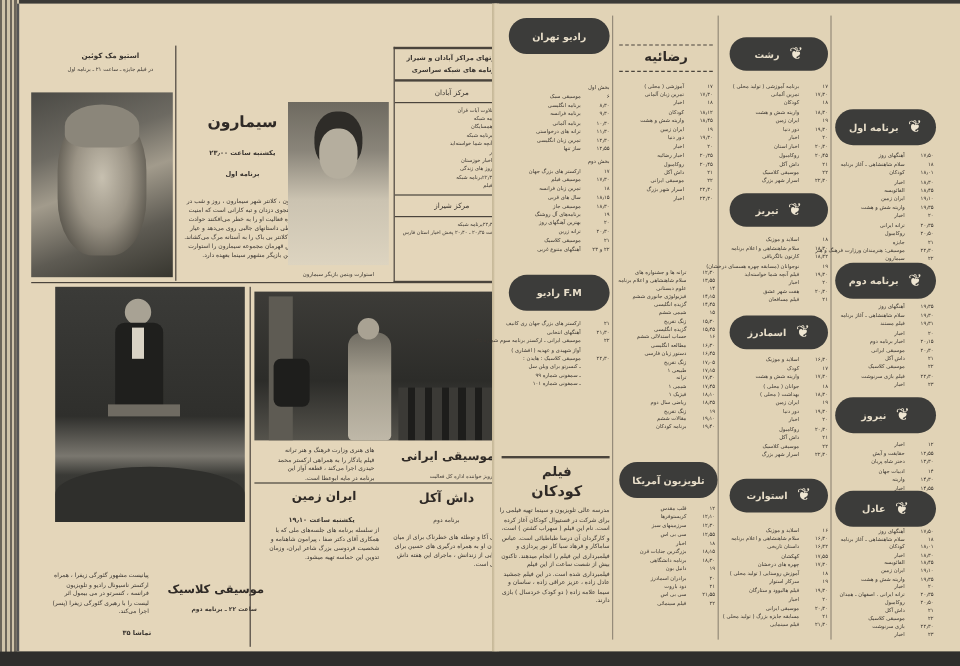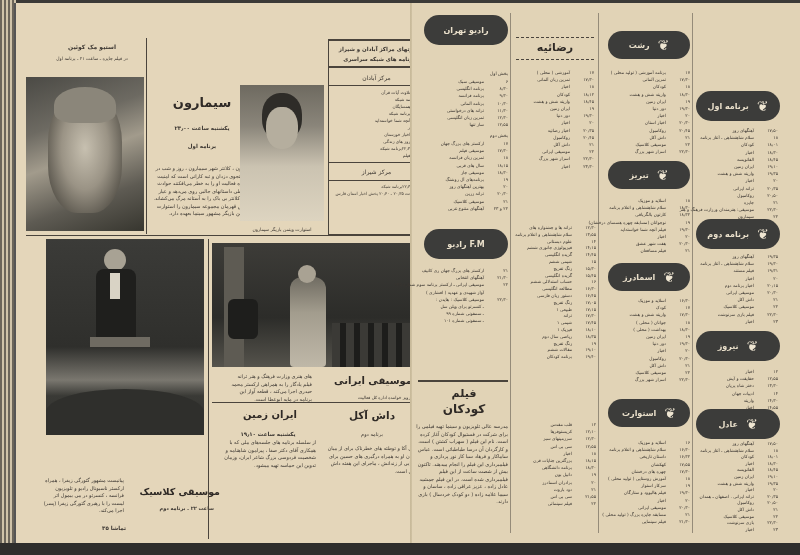--- a/index.html
+++ b/index.html
@@ -669,20 +669,23 @@
         <div class="row">
           <span class="t">۱۹٫۱۰</span>
           <span class="p">مقالات ششم</span>
         </div>
         <div class="row">
           <span class="t">۱۹٫۴۰</span>
           <span class="p">برنامه کودکان</span>
         </div>
       </div>
 
+    <div class="pill" style="left:104px;top:382px;width:82px;height:30px;">
+      <span class="lbl">تلویزیون آمریکا</span>
+    </div>
     <div class="sched" id="american" style="left:100px;top:418px;width:84px;">
         <div class="row">
           <span class="t">۱۲</span>
           <span class="p">قلب مقدس</span>
         </div>
         <div class="row">
           <span class="t">۱۲٫۱۰</span>
           <span class="p">کریستوفرها</span>
         </div>
         <div class="row">

